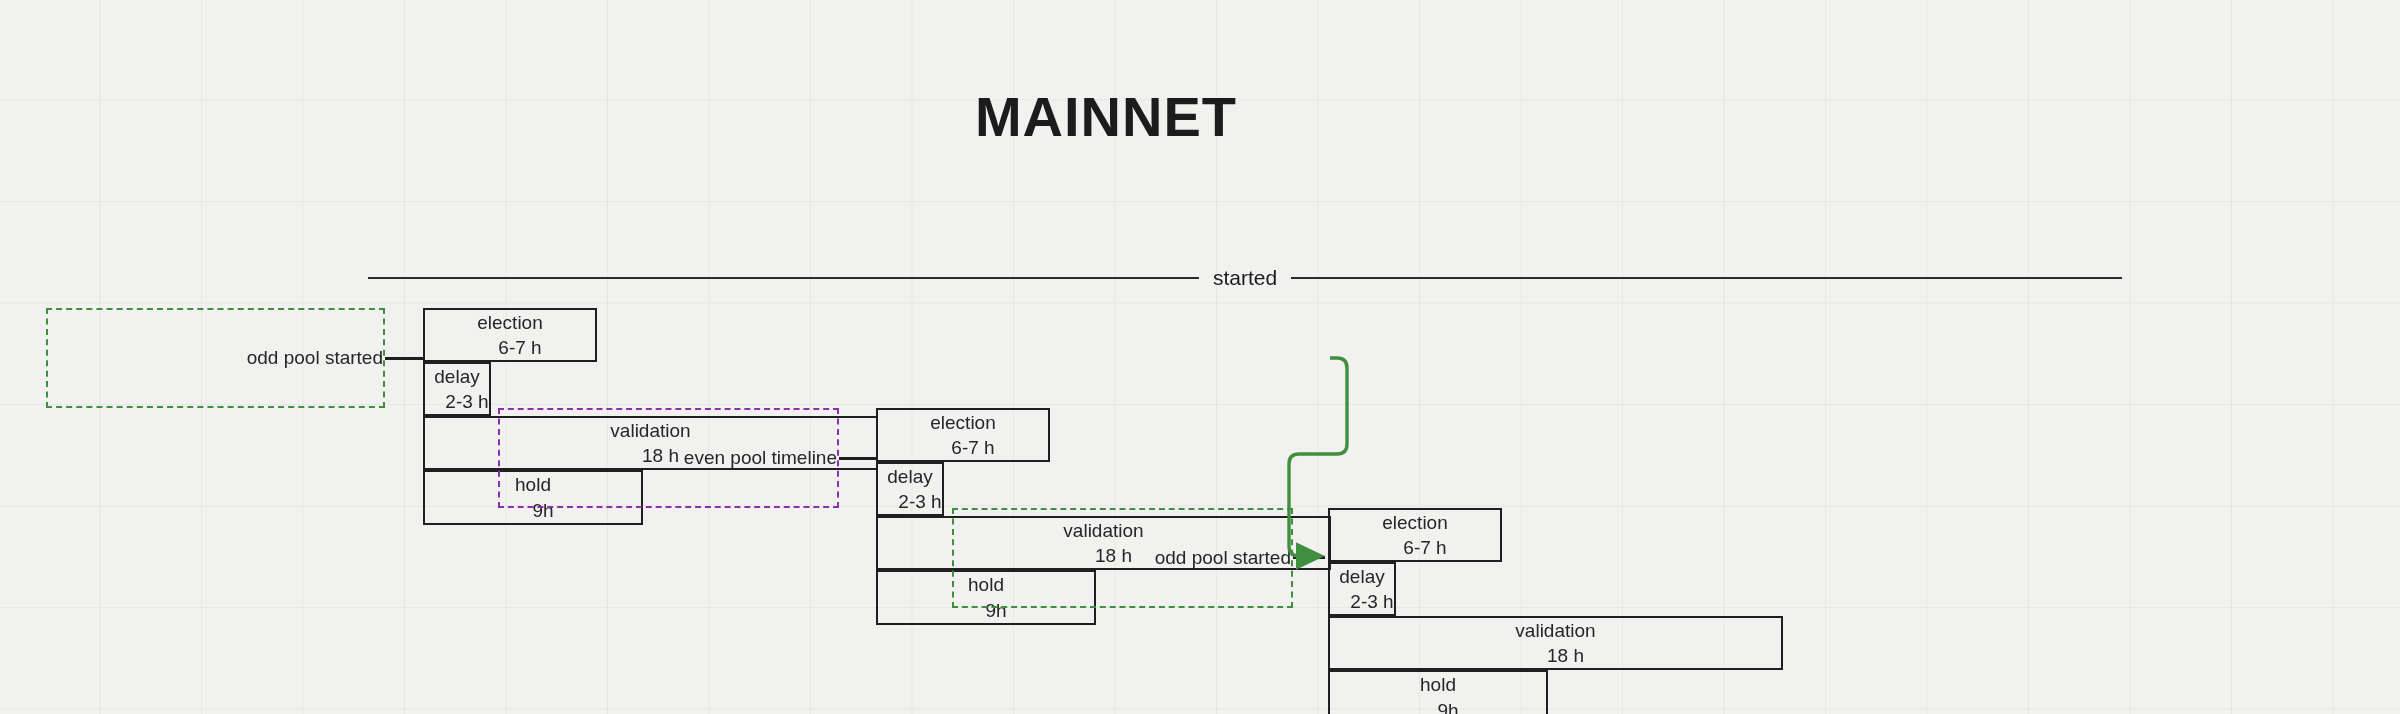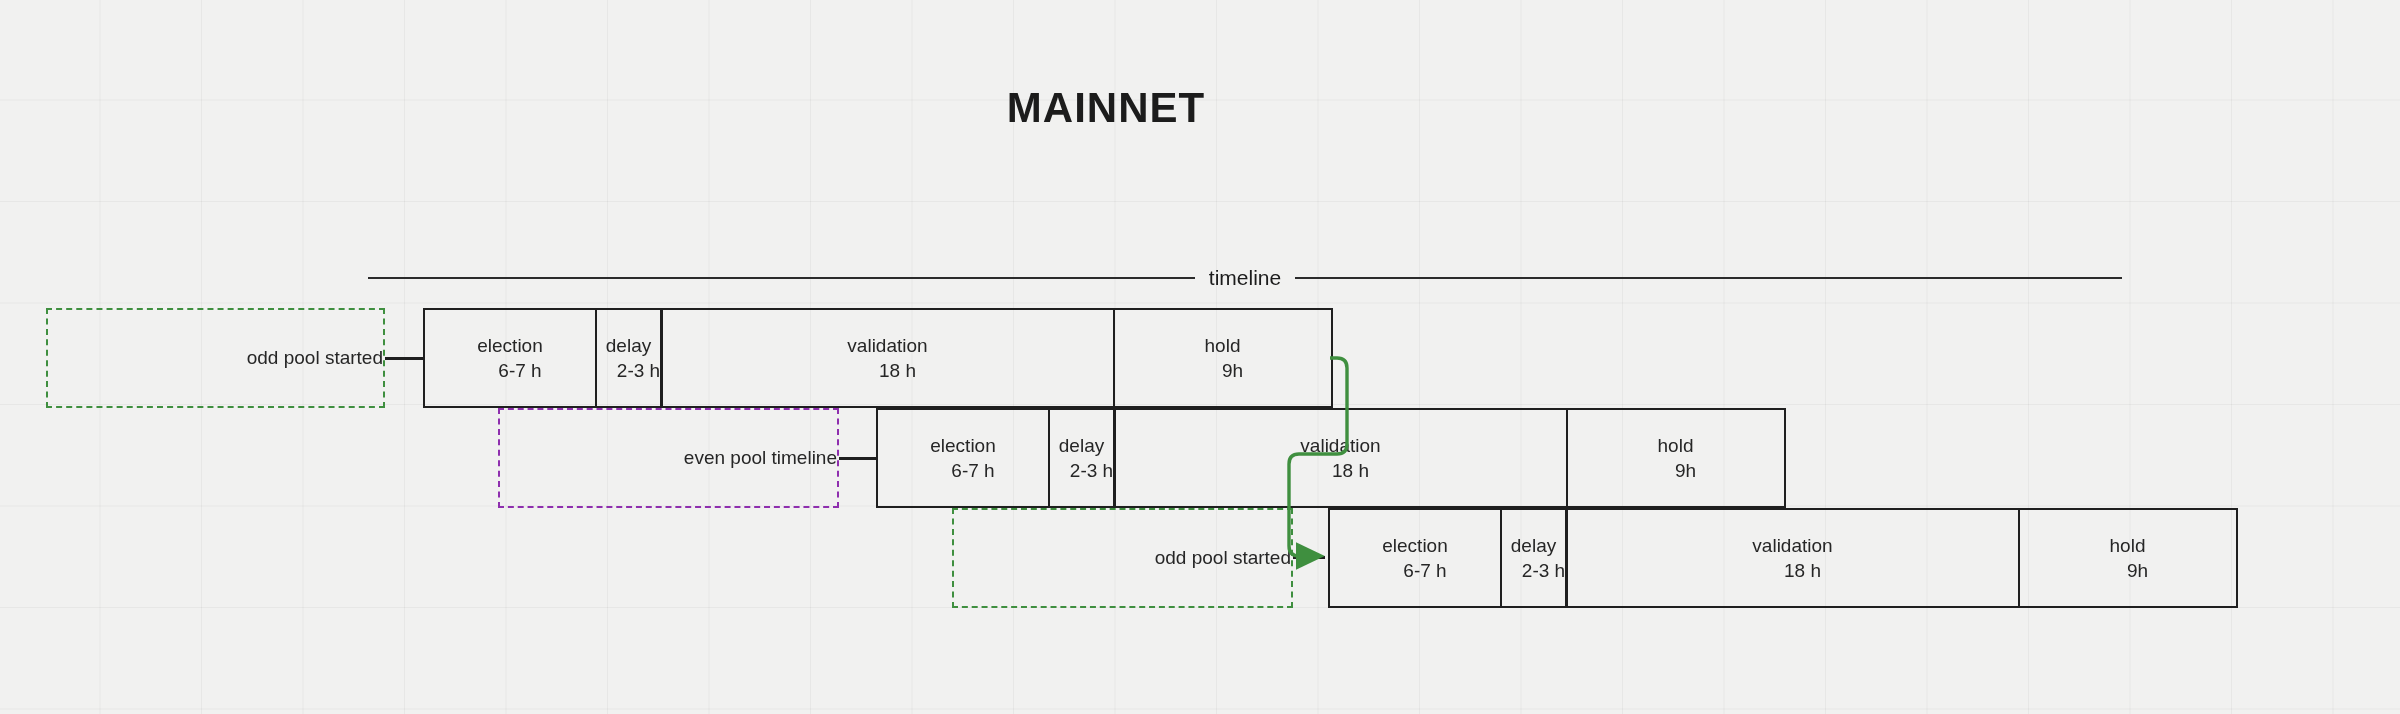--- a/index.html
+++ b/index.html
@@ -23,21 +23,21 @@
       linear-gradient(to bottom, rgba(0,0,0,0.045) 1px, transparent 1px);
     background-size: 101.5px 101.5px;
     background-position: -2px -2px;
   }
   .title {
     position: absolute;
     left: 0;
     top: 84px;
     width: 2212px;
     text-align: center;
-    font-size: 42px;
+    font-size: 56px;
     font-weight: bold;
     letter-spacing: 1px;
     color: #1c1c1c;
     font-family: "Liberation Sans", sans-serif;
   }
   .timeline-axis {
     position: absolute;
     left: 368px;
     top: 270px;
     width: 1754px;
@@ -56,20 +56,21 @@
     font-size: 21px;
     color: #1c1c1c;
     line-height: 1;
     transform: translateY(-1px);
   }
   .row {
     position: absolute;
     height: 100px;
     display: flex;
     box-sizing: border-box;
+    flex-direction: column;
   }
   .phase {
     box-sizing: border-box;
     border: 2.5px solid #1f1f1f;
     background: transparent;
     display: flex;
     flex-direction: column;
     align-items: center;
     justify-content: center;
     font-size: 19px;
@@ -110,21 +111,21 @@
 </style>
 </head>
 <body>
 
 <div id="canvas">
 
   <div class="title">MAINNET</div>
 
   <div class="timeline-axis">
     <div class="rule"></div>
-    <div class="timeline-label">timeline</div>
+    <div class="timeline-label">started</div>
     <div class="rule"></div>
   </div>
 
   <div class="note green" style="left:46px; top:308px; width:339px; height:100px;">
     <span>odd pool started</span>
   </div>
   <div class="stub" style="left:385px; top:357px; width:40px;"></div>
 
   <div class="row" style="left:423px; top:308px;">
     <div class="phase" style="width:174px;">

